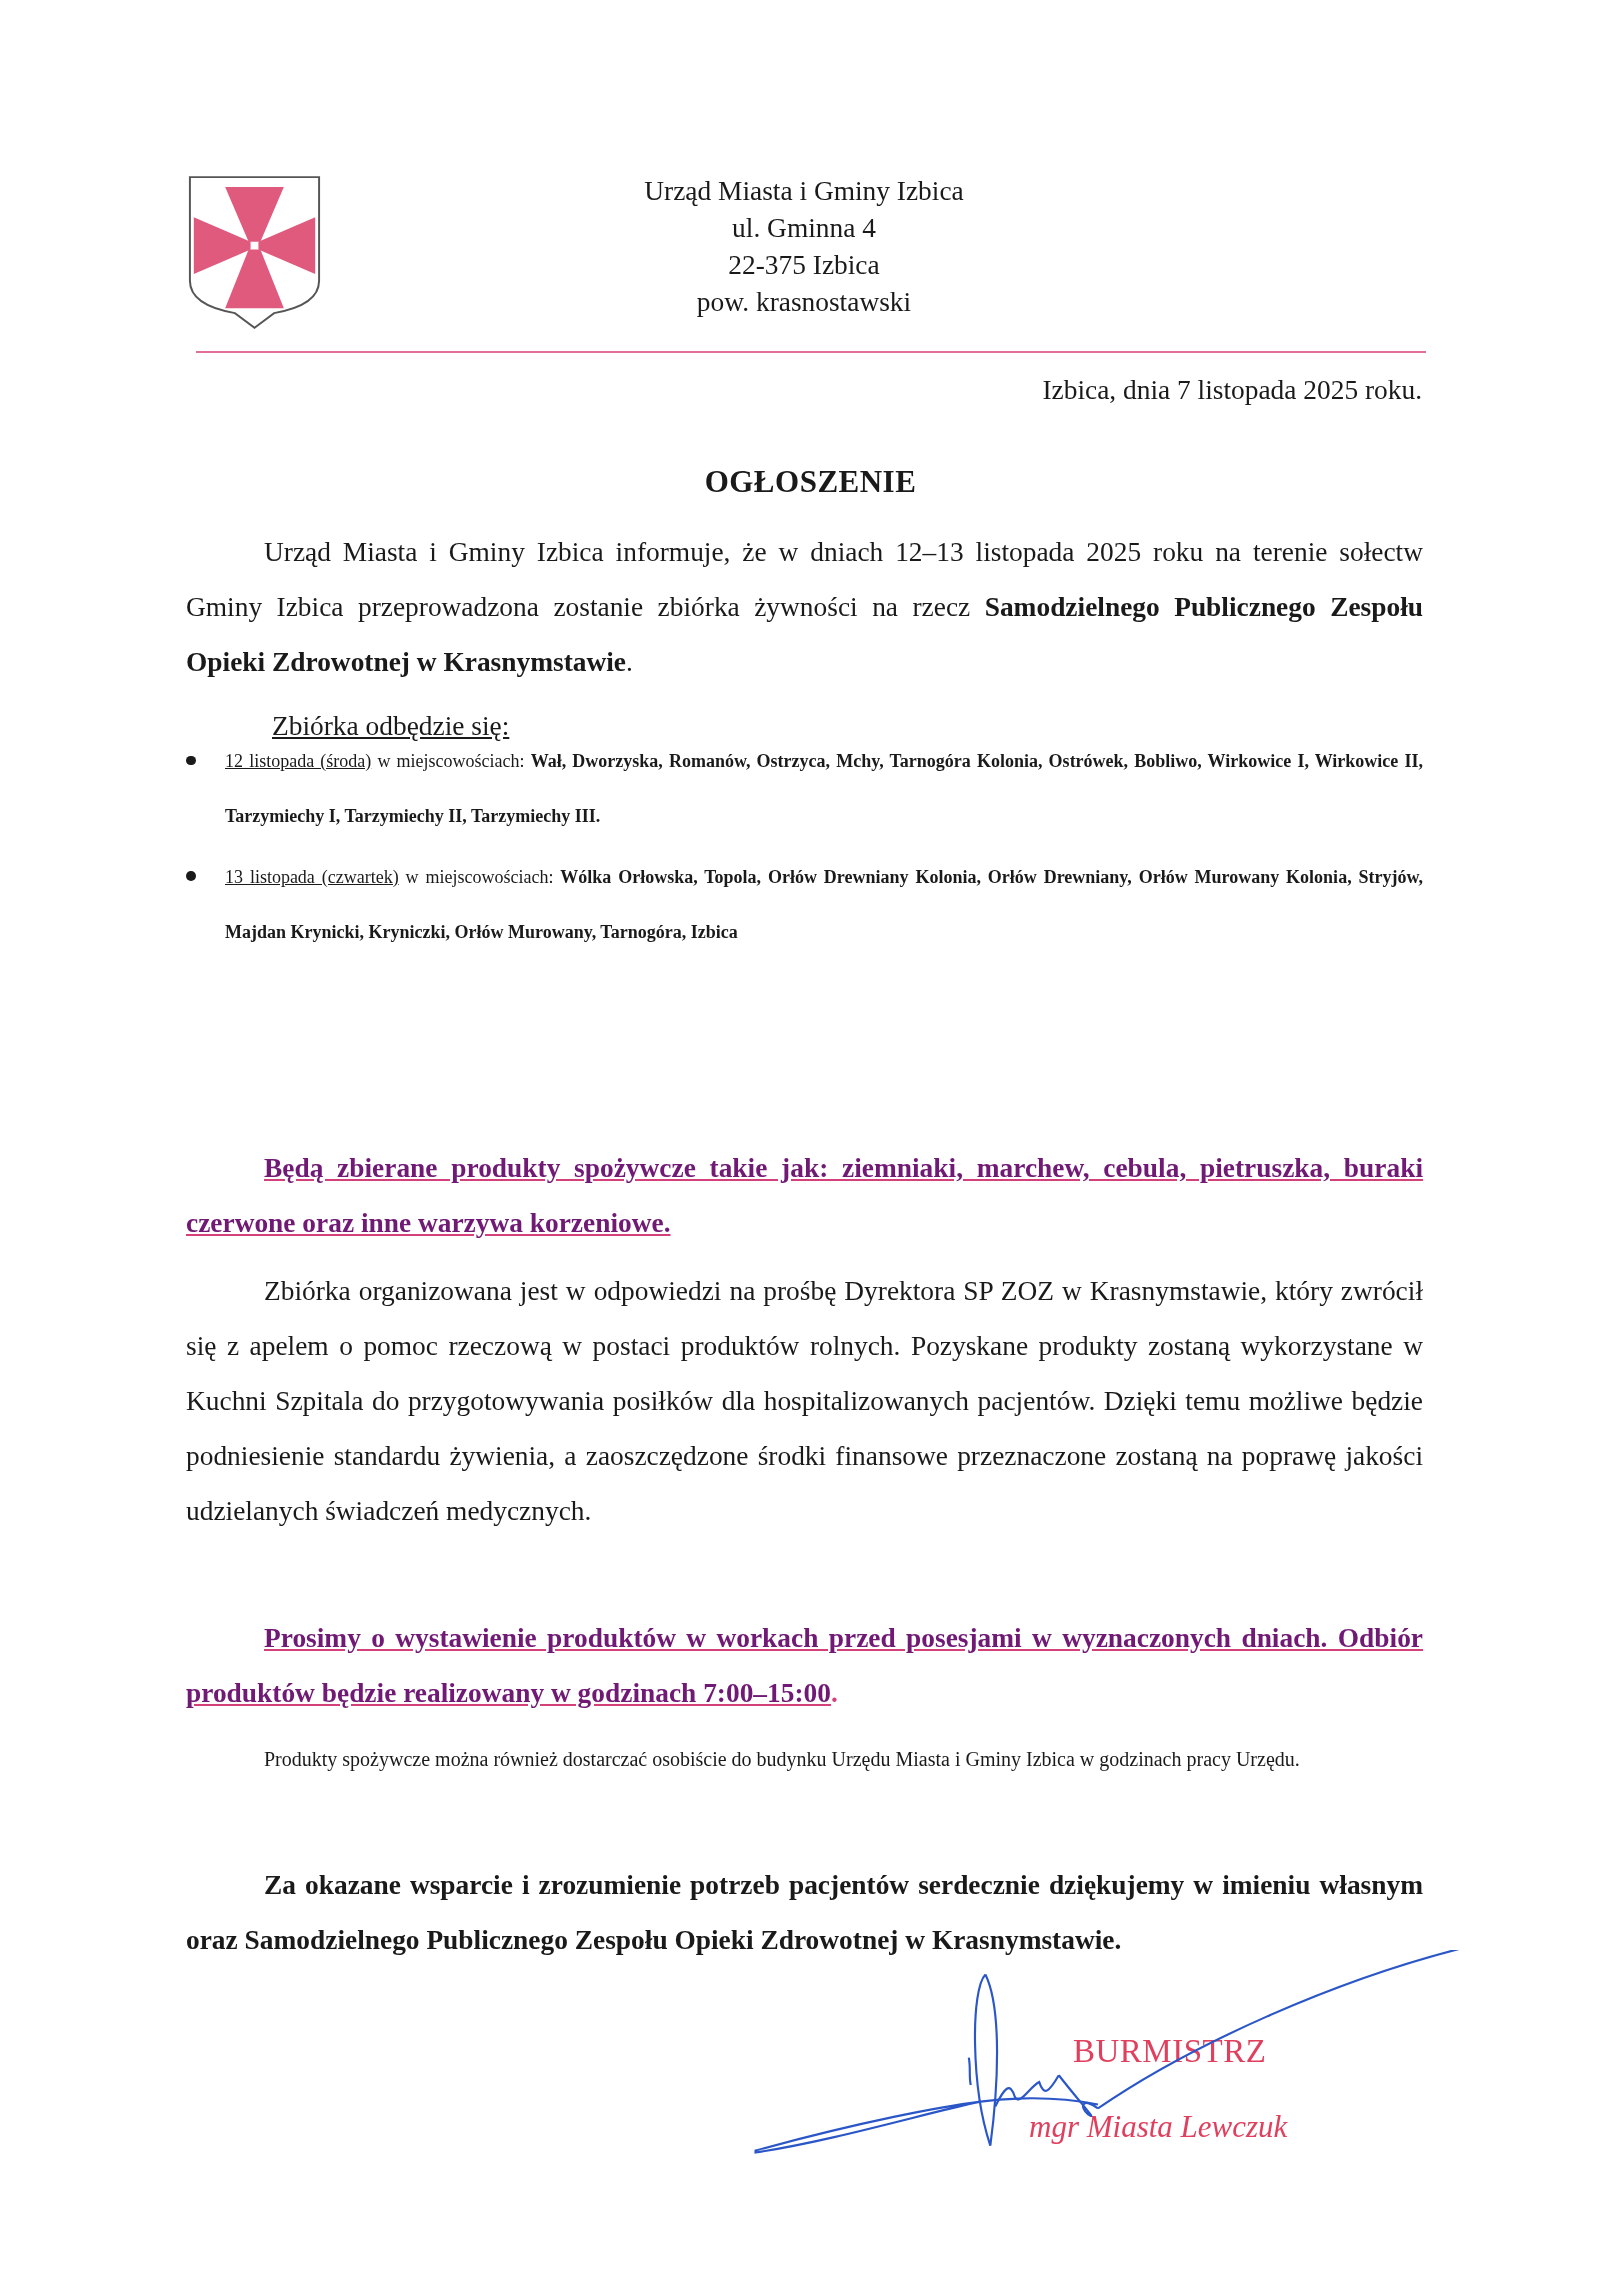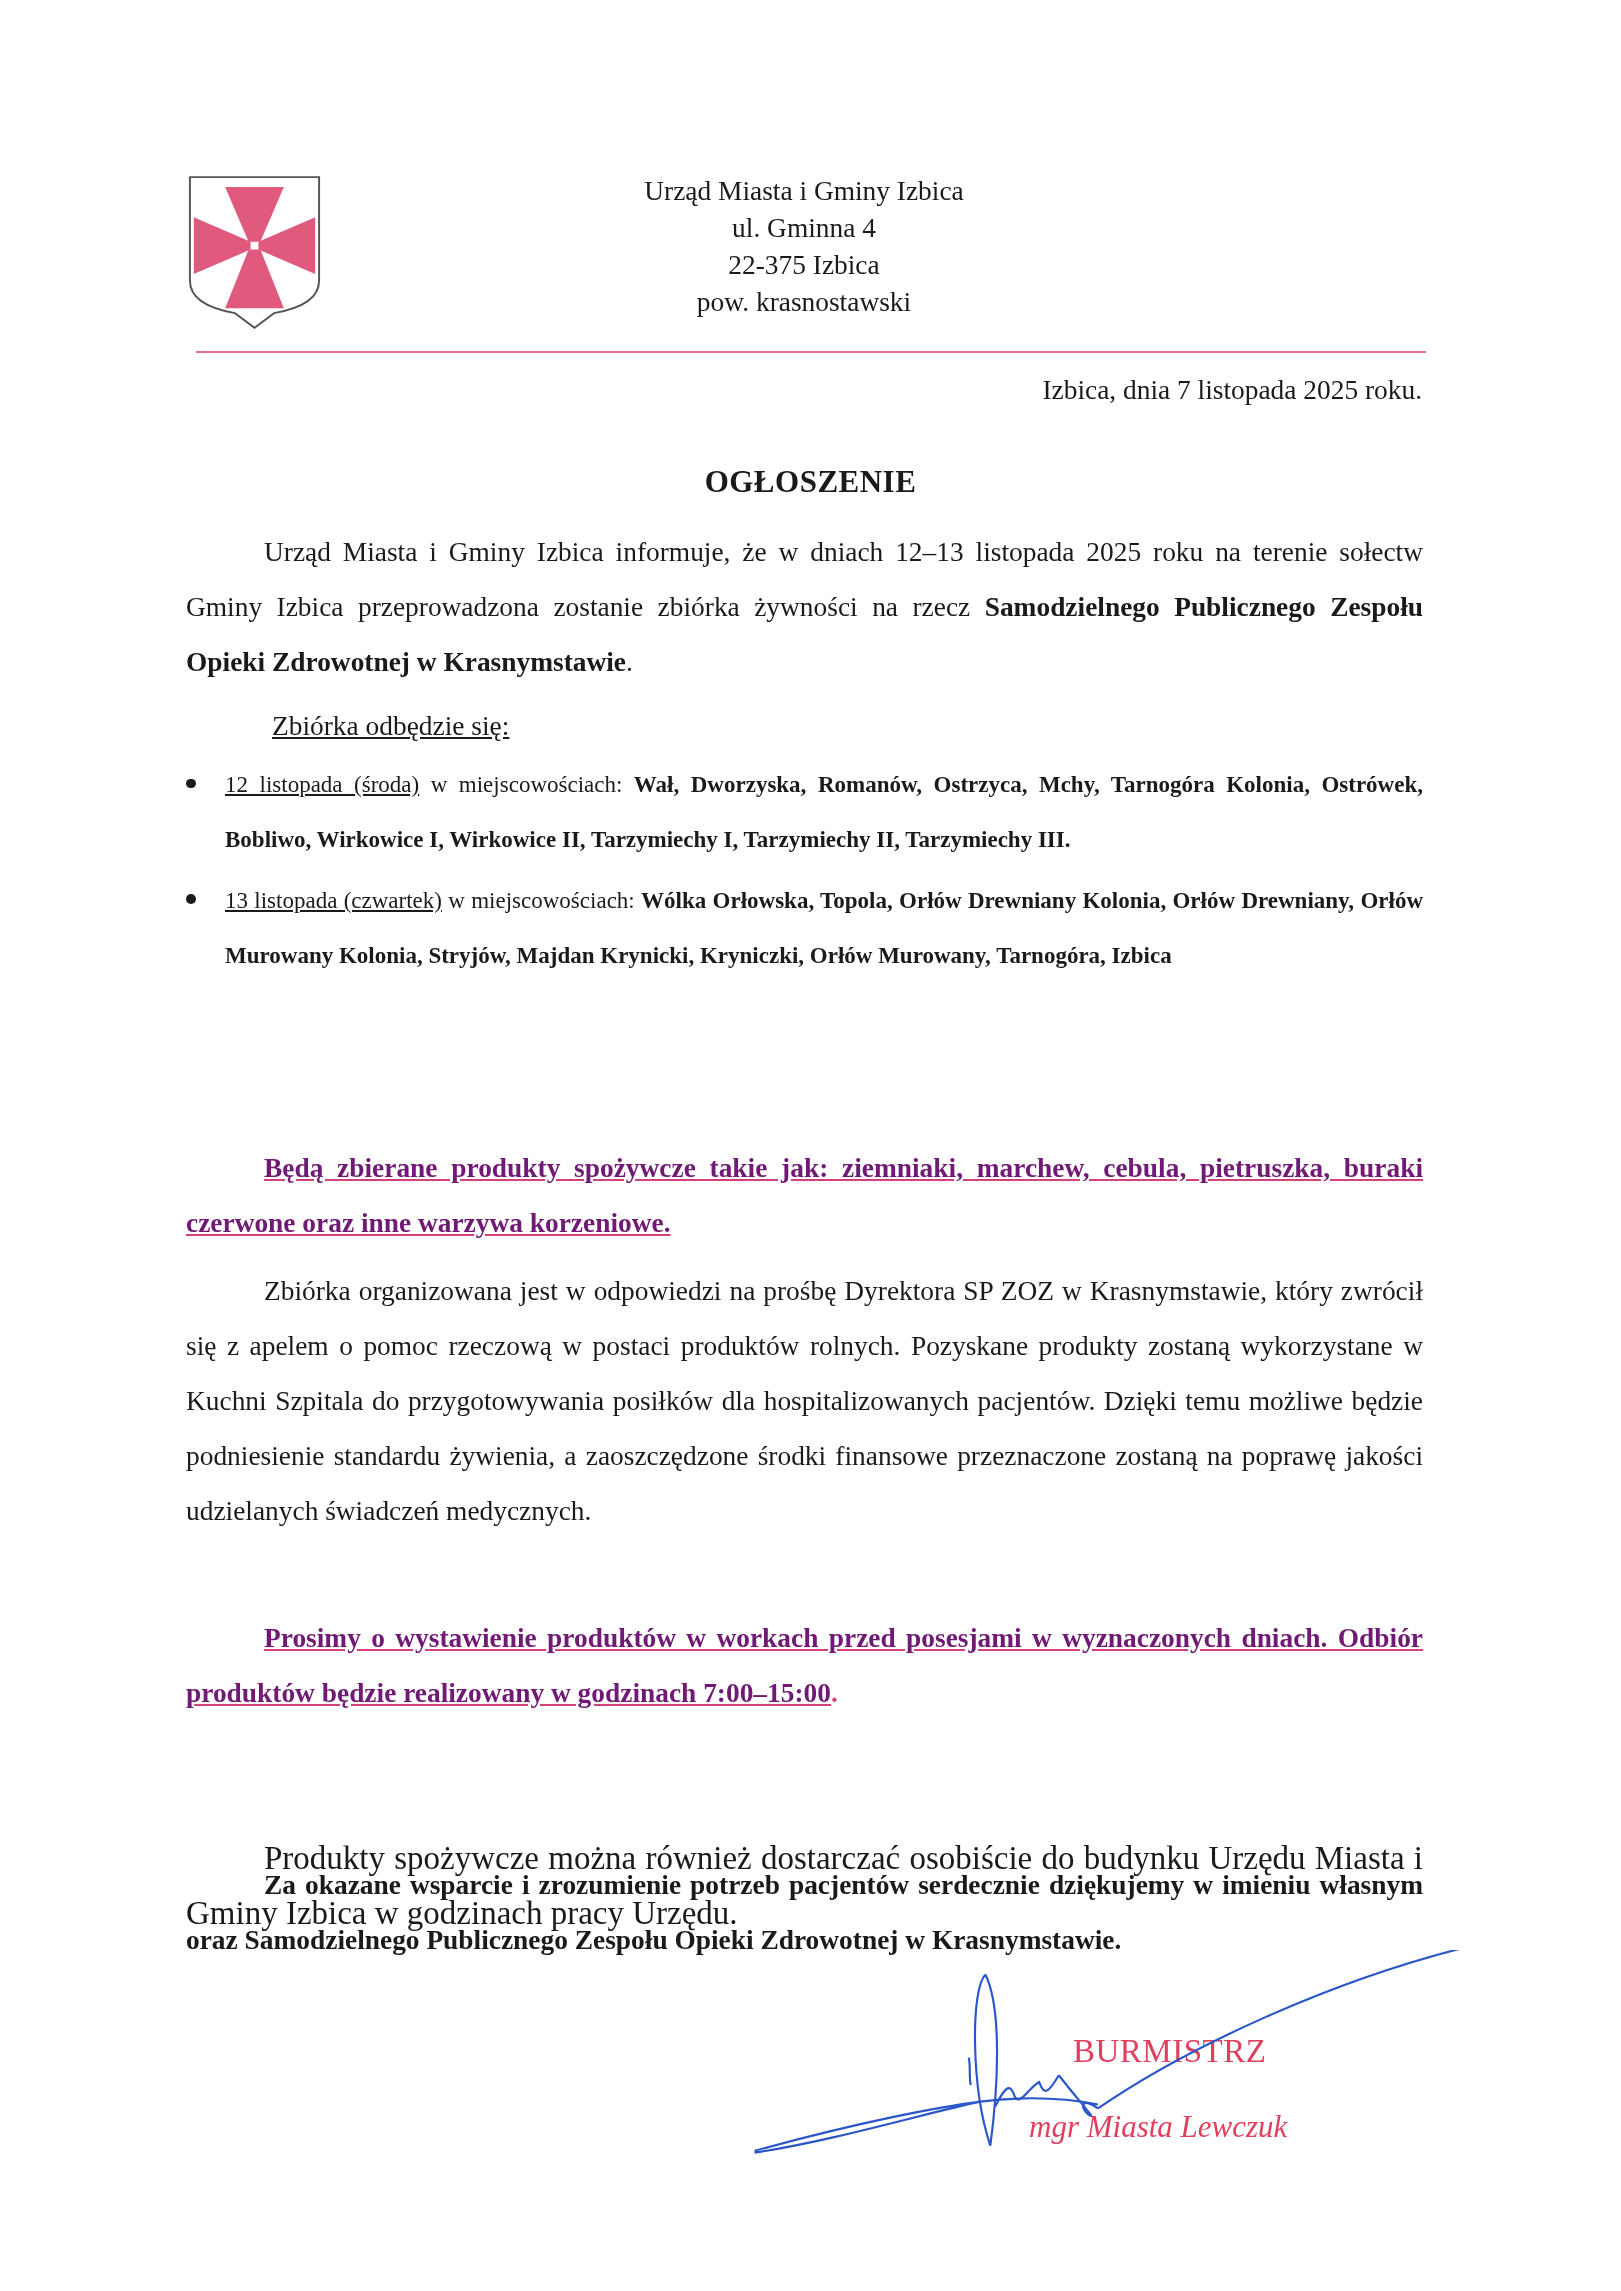--- a/index.html
+++ b/index.html
@@ -24,35 +24,35 @@
     position: absolute; left: 0; width: 1621px; top: 464px; text-align: center;
     font-weight: bold; font-size: 31px; letter-spacing: 0.5px;
   }
   .body-block {
     position: absolute; left: 186px; width: 1237px;
     font-size: 27.4px; line-height: 55px; text-align: justify;
   }
   .indent { text-indent: 78px; }
   .p1 { top: 525px; }
   .lead { position: absolute; left: 272px; top: 711px; font-size: 27.4px; text-decoration: underline; }
-  .bullets { position: absolute; left: 186px; top: 757px; width: 1237px; font-size: 23px; line-height: 55px; }
+  .bullets { position: absolute; left: 186px; top: 734px; width: 1237px; font-size: 18px; line-height: 55px; }
   .bullet { position: relative; padding-left: 39px; text-align: justify; margin-bottom: 0; }
   .bullet-dot {
     position: absolute; left: 0; top: 21.6px; width: 9.8px; height: 9.8px; border-radius: 50%;
     background: #1a1a1a;
   }
   .u { text-decoration: underline; }
   .b { font-weight: bold; }
   .pink {
     color: #701a75; font-weight: bold; text-decoration: underline; text-decoration-color: #d4407a;
   }
   .p-pink1 { top: 1141px; }
   .p3 { top: 1264px; }
   .p-pink2 { top: 1611px; }
-  .p5 { top: 1831px; font-size: 33px; }
+  .p5 { top: 1732px; font-size: 20px; }
   .p6 { top: 1858px; font-weight: bold; }
   .stamp-title {
     position: absolute; left: 1073px; top: 2033px; color: #e0405e; font-size: 33px; letter-spacing: 0.5px;
   }
   .stamp-name {
     position: absolute; left: 1029px; top: 2109px; color: #e0405e; font-size: 31px; font-style: italic;
   }
   .signature { position: absolute; left: 745px; top: 1950px; width: 745px; height: 225px; }
 </style>
 </head>

